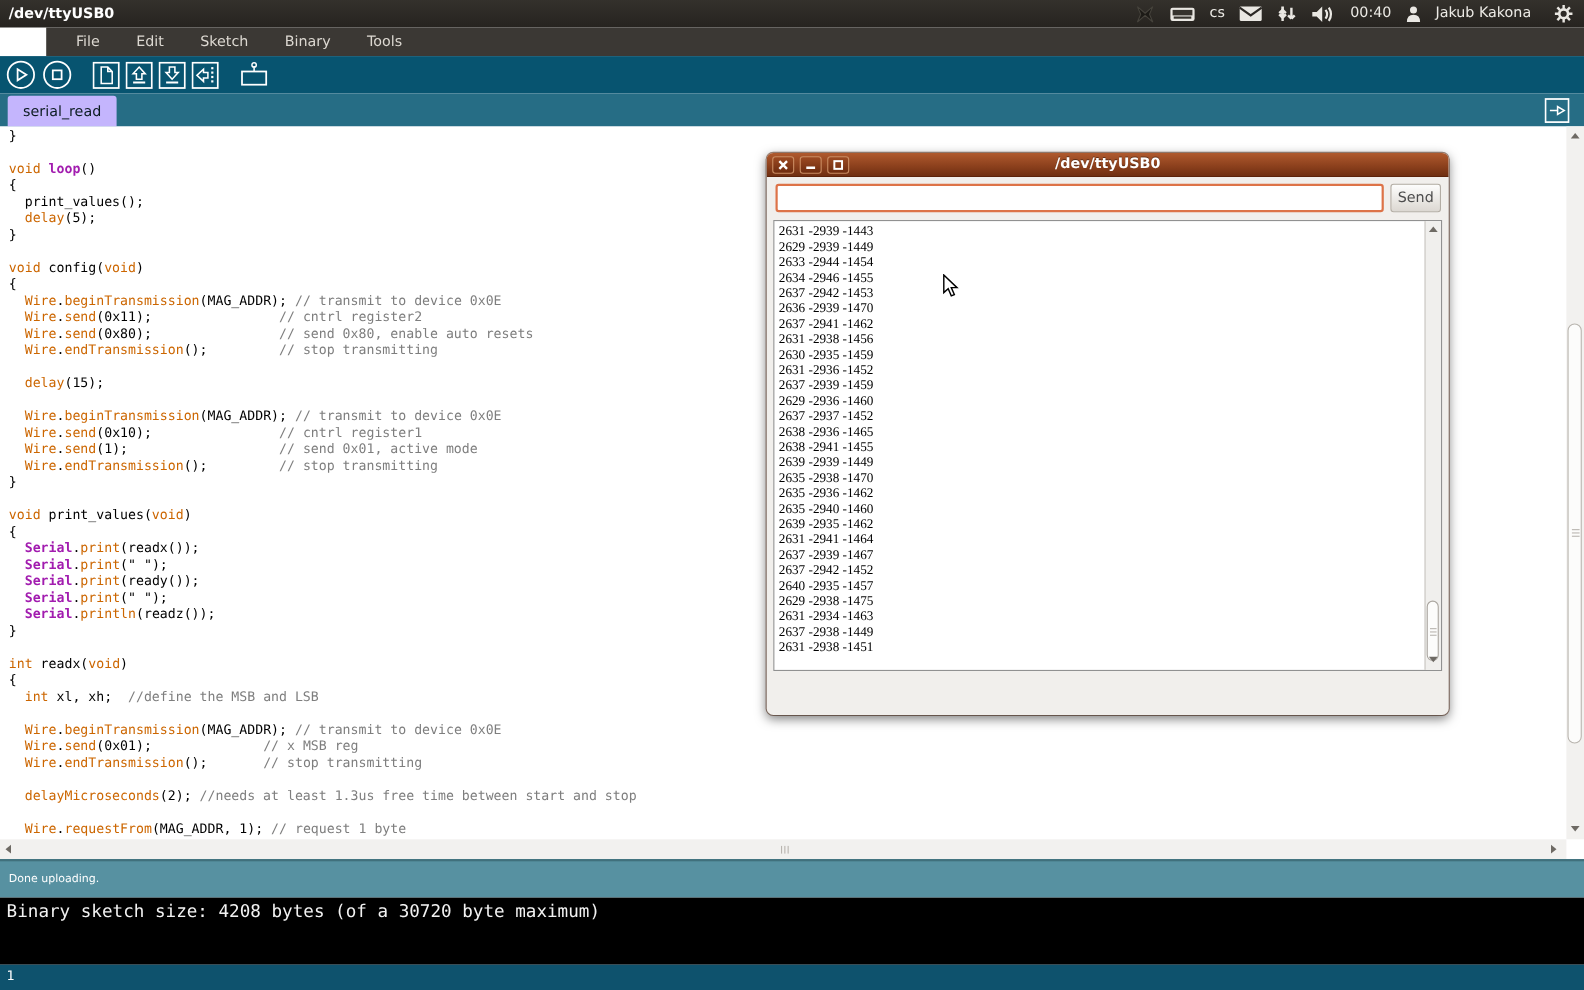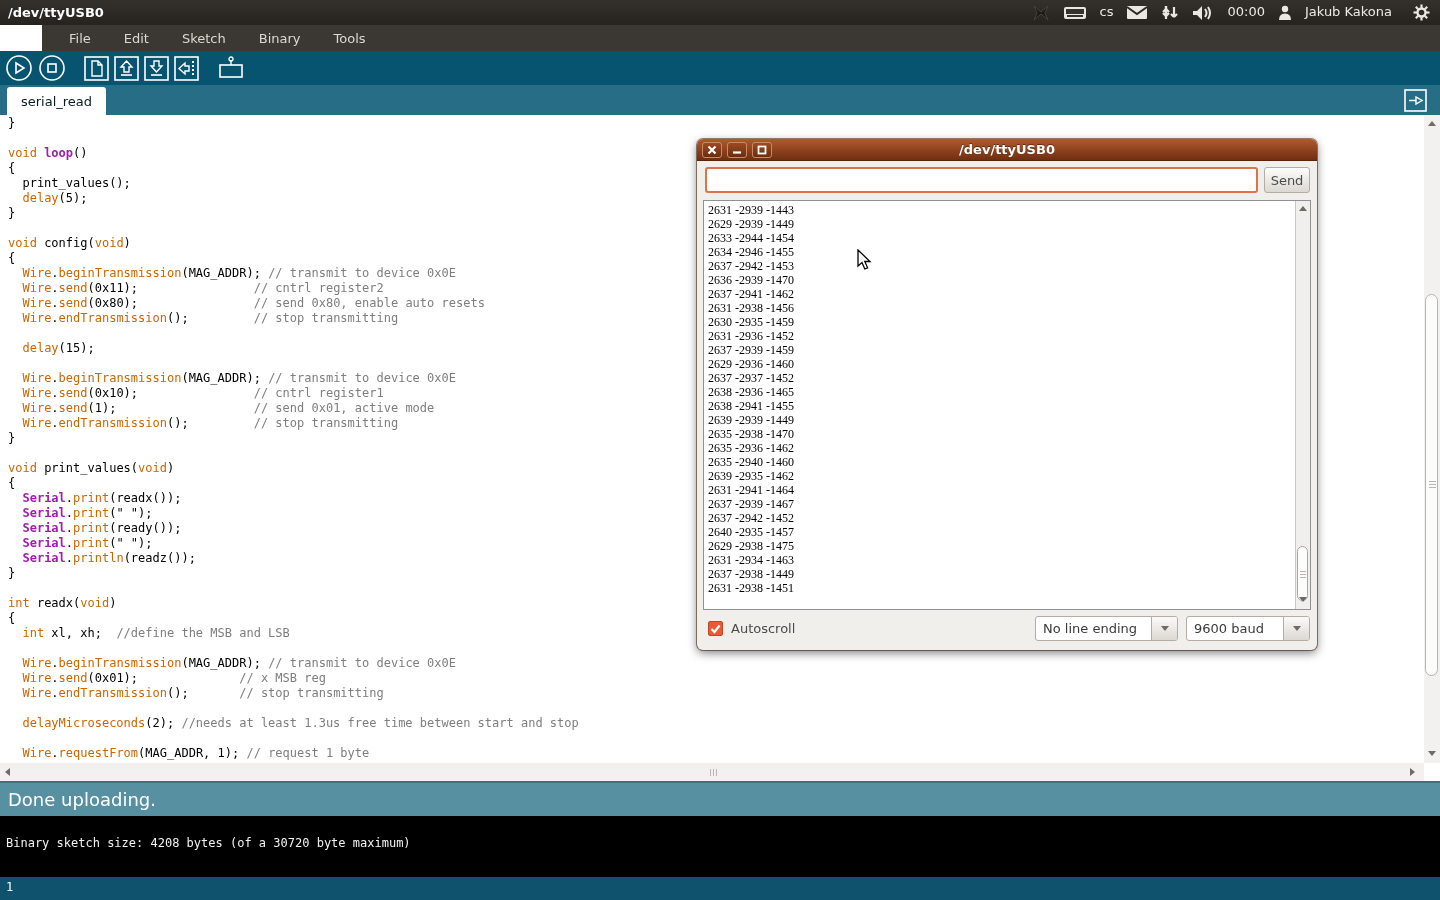--- a/index.html
+++ b/index.html
@@ -24,21 +24,21 @@
   
   #toolbar { position:absolute; left:0; top:51px; width:1440px; height:34px;
              background:#075470; display:flex; align-items:center; gap:5px; padding-left:5px; }
   .tbtn { display:flex; align-items:center; justify-content:center; }
   .tbtn svg { display:block; }
   .tb-gap { width:8px; }
 
   
   #tabstrip { position:absolute; left:0; top:85px; width:1440px; height:30px; background:#266d85; }
   #tab-active { position:absolute; left:7px; top:2px; width:99px; height:28px;
-                background:#ffffff; border-radius:3px 3px 0 0; color:#0b1b20;
+                background:#c4b5fd; border-radius:3px 3px 0 0; color:#0b1b20;
                 font-size:13px; display:flex; align-items:center; justify-content:center; }
   #tab-menu-btn { position:absolute; right:13px; top:4px; width:23px; height:23px;
                   display:flex; align-items:center; justify-content:center; }
 
   
   #editor { position:absolute; left:0; top:115px; width:1440px; height:648px; background:#fff; }
   #code { position:absolute; left:8px; top:1px; font-size:12px; line-height:15px;
           font-family:"DejaVu Sans Mono","Liberation Mono",monospace; white-space:pre; }
   .code-line { height:15px; white-space:pre; }
   .tok-k,.tok-f { color:#cc6600; }
@@ -50,24 +50,24 @@
   #v-scroll { position:absolute; right:0; top:115px; width:16px; height:648px; background:#f2f1ef; }
   #v-thumb  { position:absolute; left:1px; top:179px; width:13px; height:382px; background:#fcfcfb;
               border:1px solid #b8b4ae; border-radius:7px; }
   #h-scroll { position:absolute; left:0; top:763px; width:1424px; height:18px; background:#f2f1ef; }
   .sb-arrow { position:absolute; width:0; height:0; }
   .grip { position:absolute; display:flex; gap:2px; }
   .grip i { background:#b9b5b0; display:block; }
 
   
   #statusbar { position:absolute; left:0; top:781px; width:1440px; height:35px; background:#5791a1;
-               border-top:2px solid #40707c; color:#fff; font-size:18px;
+               border-top:2px solid #40707c; color:#fff; font-size:10px;
                display:flex; align-items:center; padding-left:8px; }
   #console { position:absolute; left:0; top:816px; width:1440px; height:61px; background:#000;
-             color:#f2f2f2; font-size:12px; line-height:15px; padding:20px 0 0 6px; }
+             color:#f2f2f2; font-size:16px; line-height:15px; padding:5px 0 0 6px; }
   #footer { position:absolute; left:0; top:877px; width:1440px; height:23px; background:#0e526d;
             color:#fff; font-size:12px; padding:3px 0 0 6px; }
 
   
   #serial-win { position:absolute; left:697px; top:139px; width:620px; height:511px;
                 background:#f1efec; border-radius:6px;
                 box-shadow:0 3px 10px rgba(0,0,0,.5), 0 0 0 1px rgba(90,40,15,.55); }
   #sw-titlebar { position:absolute; left:0; top:0; width:100%; height:22px;
                  background:linear-gradient(#b05a2e,#8a3f1c 60%,#6f2f12);
                  border-radius:6px 6px 0 0; border-bottom:1px solid #5c230b;
@@ -148,21 +148,21 @@
           <path d="M5 14 V4 M5 4 L2 7 M5 4 L8 7" stroke="#e9e7e2" stroke-width="2.2" fill="none"></path>
           <path d="M13 2 V12 M13 12 L10 9 M13 12 L16 9" stroke="#e9e7e2" stroke-width="2.2" fill="none"></path>
         </svg>
     </span>
     <span class="tray-ic">
       <svg width="22" height="16" viewBox="0 0 22 16">
           <path d="M1 6 H5 L10 1 V15 L5 10 H1 Z" fill="#e9e7e2"></path>
           <path d="M13 4 Q16 8 13 12 M16 2 Q20 8 16 14" stroke="#e9e7e2" stroke-width="2" fill="none"></path>
         </svg>
     </span>
-    <span class="tray-txt">00:00</span>
+    <span class="tray-txt">00:40</span>
     <span class="tray-ic">
       <svg width="14" height="15" viewBox="0 0 14 15">
           <circle cx="7" cy="4" r="3.2" fill="#e9e7e2"></circle>
           <path d="M1 15 Q1 8.5 7 8.5 Q13 8.5 13 15 Z" fill="#e9e7e2"></path>
         </svg>
     </span>
     <span class="tray-txt">Jakub Kakona</span>
     <span class="tray-ic" style="margin-left:8px">
       <svg width="17" height="17" viewBox="0 0 17 17">
           <g stroke="#e9e7e2" stroke-width="2.2">
@@ -322,39 +322,19 @@
         <span class="grip" style="left:2px;top:24px;flex-direction:column">
             <i style="width:6px;height:1px"></i>
             <i style="width:6px;height:1px"></i>
             <i style="width:6px;height:1px"></i>
           </span>
       </div>
       <span class="sb-arrow" style="left:3px;top:396px;border-left:4px solid transparent;border-right:4px solid transparent;border-top:5px solid #6e6a64"></span>
     </div>
   </div>
 
-  <div id="sw-bottom">
-    <span id="sw-check">
-      <svg width="11" height="10" viewBox="0 0 11 10">
-          <path d="M1.5 5 L4.5 8 L9.5 1.5" fill="none" stroke="#fff" stroke-width="2.2"></path>
-        </svg>
-    </span>
-    <span id="sw-autoscroll-label">Autoscroll</span>
-    <div class="combo" id="combo-lineending">
-      <span class="combo-text">No line ending</span>
-      <span class="combo-btn">
-          <span class="tri-down"></span>
-        </span>
-    </div>
-    <div class="combo" id="combo-baud">
-      <span class="combo-text">9600 baud</span>
-      <span class="combo-btn">
-          <span class="tri-down"></span>
-        </span>
-    </div>
-  </div>
 </div>
 
 <span id="cursor">
   <svg width="19" height="22" viewBox="0 0 19 22">
       <path d="M1 1 L1 17 L5 13.5 L7.8 20 L10.6 18.8 L7.8 12.5 L13 12.5 Z" fill="#fff" stroke="#000" stroke-width="1.3"></path>
     </svg>
 </span>
 
 </body></html>

